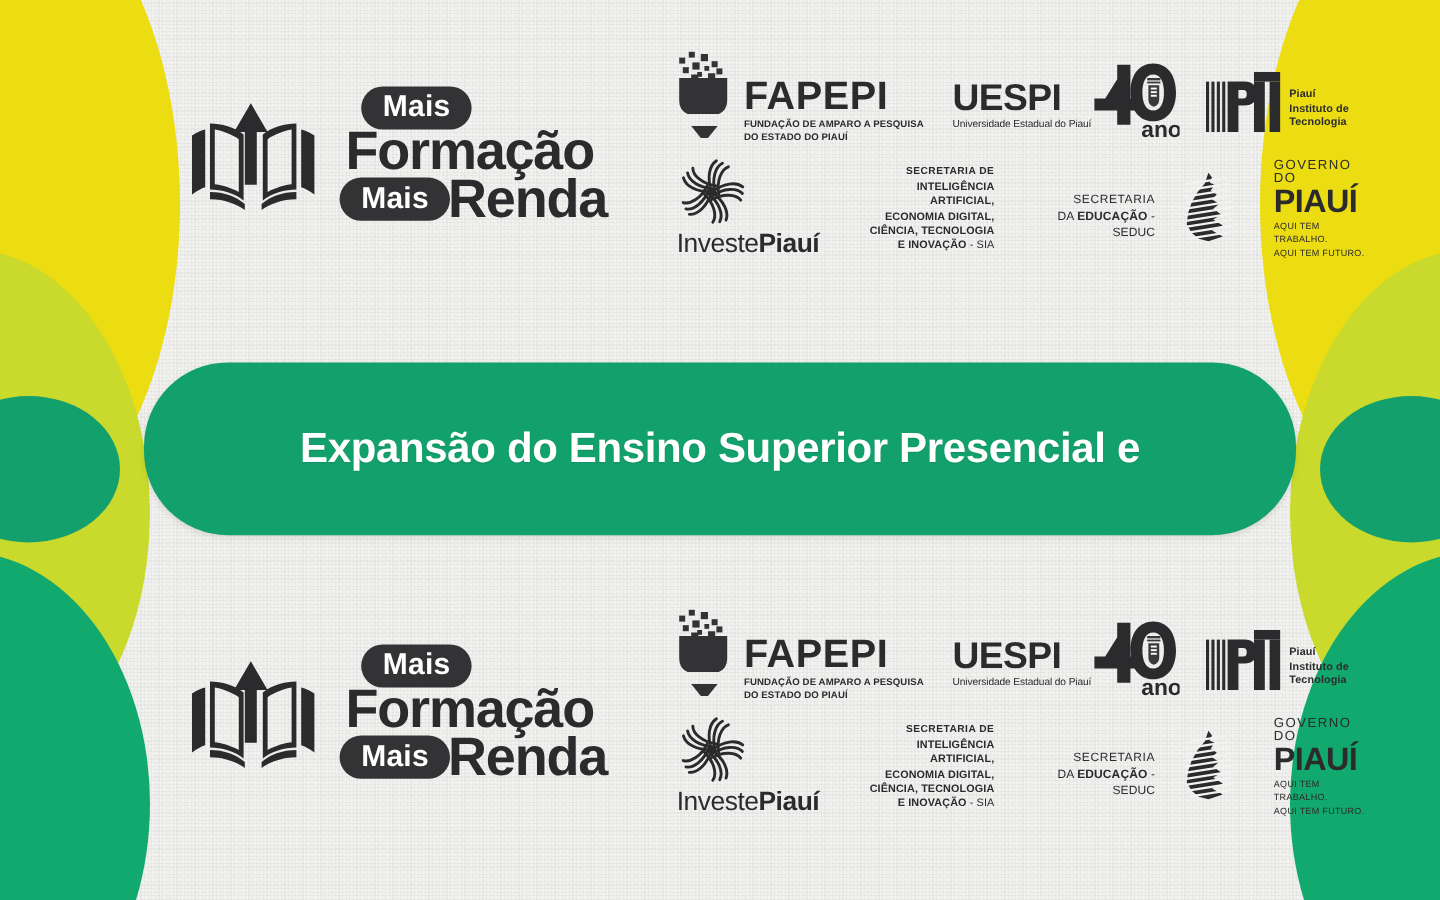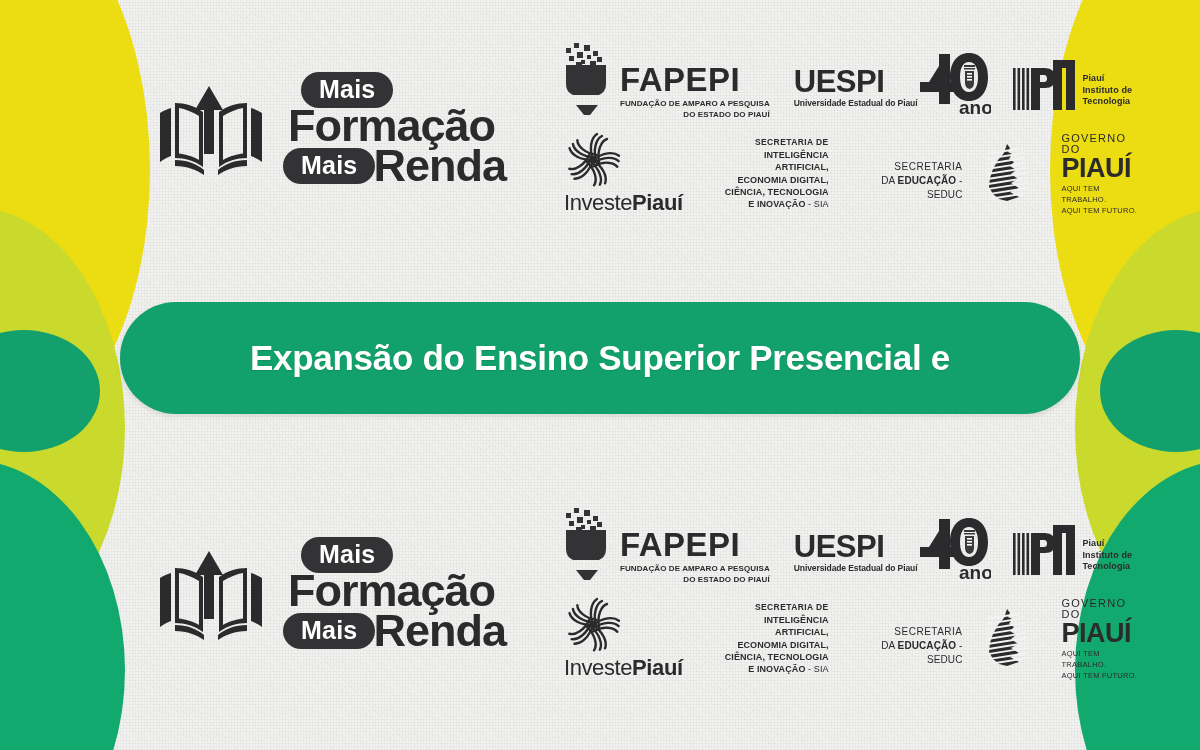--- a/index.html
+++ b/index.html
@@ -95,32 +95,32 @@
   
   .fapepi{ display:flex; align-items:flex-start; gap:8px; }
   .fapepi-mark{ width:52px; height:78px; flex:none; margin-top:-6px; }
   .fapepi-txt{ padding-top:14px; }
   .fapepi-name{
     font-size:33px; font-weight:bold; color:#2b2b2d; letter-spacing:.5px;
     line-height:1;
   }
   .fapepi-sub{
     font-size:8px; font-weight:bold; color:#2b2b2d;
-    line-height:1.28; letter-spacing:.1px; text-align:right;
+    line-height:1.28; letter-spacing:.1px; text-align:left;
     margin-top:3px;
   }
 
   
   .uespi{ display:flex; align-items:center; gap:2px; margin-left:24px; }
   .uespi-txt{ padding-top:4px; }
   .uespi-name{
     font-size:31px; font-weight:bold; color:#2b2b2d; letter-spacing:-.5px; line-height:1;
   }
   .uespi-sub{
-    font-size:8.5px; font-weight:bold; color:#2b2b2d; letter-spacing:-.1px; margin-top:1px;
+    font-size:8.5px; font-weight:normal; color:#2b2b2d; letter-spacing:-.1px; margin-top:1px;
   }
   .anos-mark{ width:74px; height:66px; flex:none; margin-left:-2px; }
 
   
   .pit{ display:flex; align-items:center; gap:7px; margin-left:22px; }
   .pit-mark{ width:62px; height:50px; flex:none; }
   .pit-sub{
     font-size:9px; font-weight:bold; color:#2b2b2d;
     line-height:1.3; letter-spacing:.1px; padding-top:10px;
   }
@@ -157,21 +157,21 @@
   .gov-txt{ padding-top:2px;padding-left:29px; }
   .gov-l1{ font-size:11px; color:#2b2b2d; letter-spacing:1.2px; line-height:1; }
   .gov-l2{ font-size:27px; font-weight:bold; color:#2b2b2d; letter-spacing:-.5px; line-height:1.02; }
   .gov-l3{ font-size:7.5px; color:#2b2b2d; line-height:1.45; letter-spacing:.25px; margin-top:1px; }
   .gov-l3 b{ font-weight:normal; }
 
   
   .banner{
     position:absolute;
     left:120px; right:120px;
-    top:302px; height:112px;
+    top:302px; height:144px;
     background:#12a06c;
     border-radius:70px;
     display:flex; flex-direction:column;
     align-items:center; justify-content:center;
     box-shadow:0 2px 5px rgba(0,0,0,.10);
   }
   .banner-line{
     color:#ffffff;
     font-size:35px;
     font-weight:bold;

